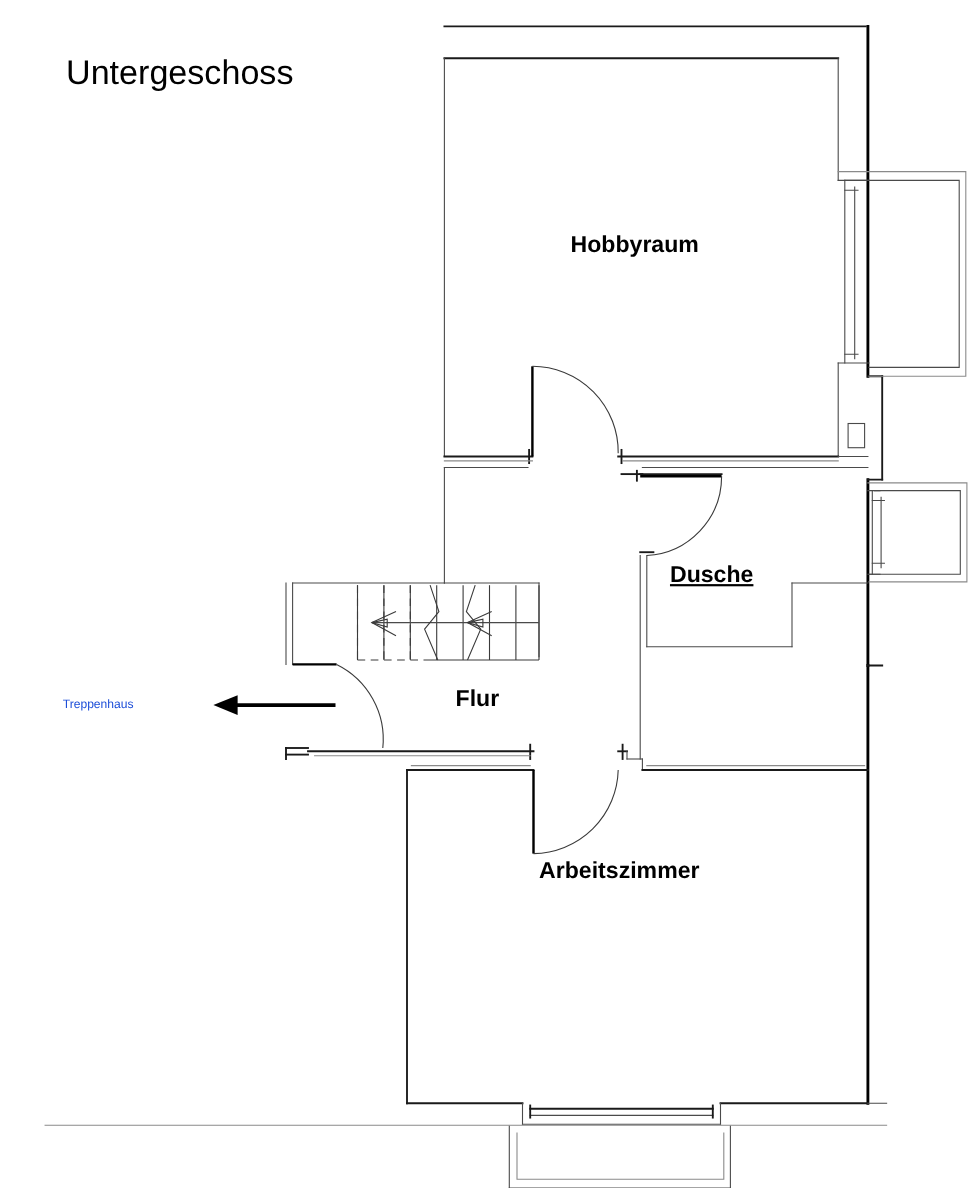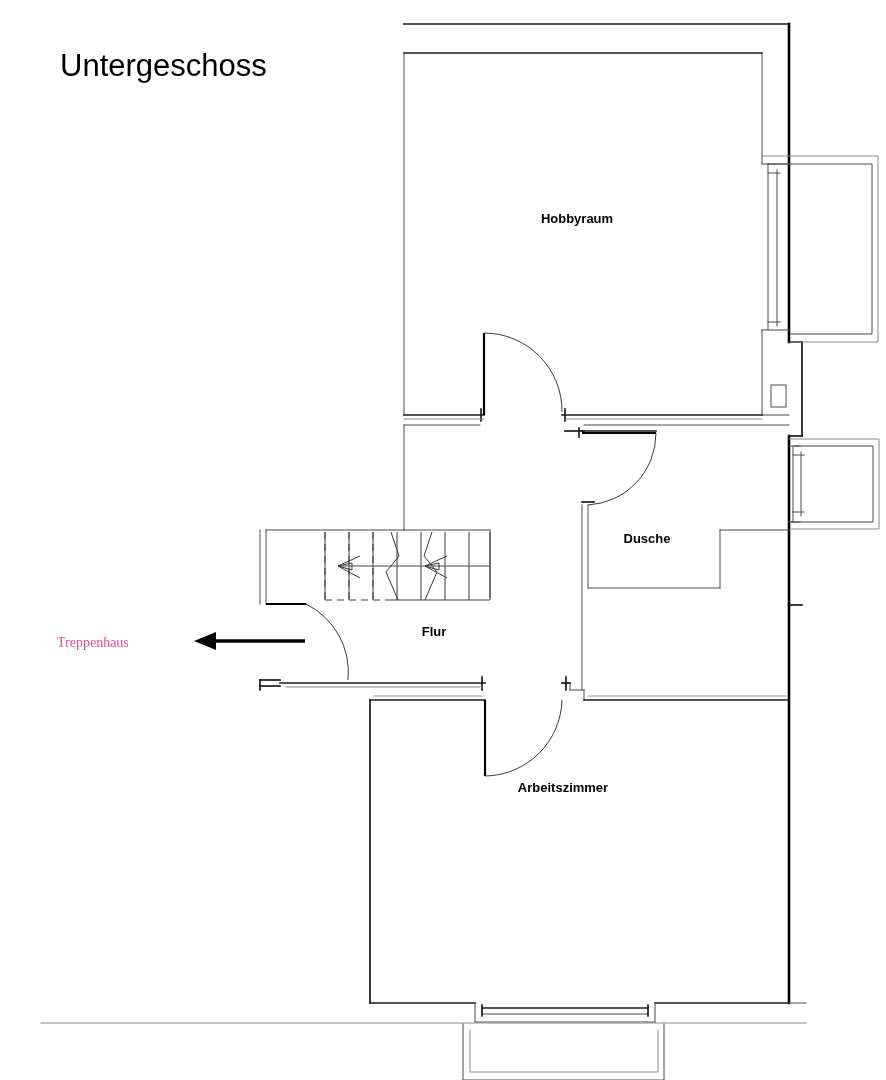--- a/index.html
+++ b/index.html
@@ -44,34 +44,34 @@
     position: absolute;
     font-size: 31px;
     font-weight: 400;
     color: #000000;
     letter-spacing: 0px;
     white-space: nowrap;
     font-family: "Liberation Sans", sans-serif;
   }
   .room-label {
     position: absolute;
-    font-size: 13px;
+    font-size: 21px;
     font-weight: bold;
     color: #000000;
     white-space: nowrap;
     transform: translateX(-50%);
     font-family: "Liberation Sans", sans-serif;
   }
   .annot-label {
     position: absolute;
-    font-size: 14px;
+    font-size: 11px;
     font-weight: 400;
-    color: #ec4899;
+    color: #1d4ed8;
     white-space: nowrap;
-    font-family: Liberation Serif, serif;
+    font-family: Liberation Sans, sans-serif;
   }
 </style>
 </head>
 <body>
 
 <div id="plan-root">
 
   <svg id="floorplan" viewBox="0 0 886 1080" xmlns="http://www.w3.org/2000/svg">
 
     <g>
@@ -253,21 +253,21 @@
       <path class="pointer-line" d="M305,641 H211"></path>
       <path class="pointer-head" d="M194,641 L216,632 L216,650 Z"></path>
     </g>
 
   </svg>
 
   <div class="plan-title" style="left:60px; top:48px;">Untergeschoss</div>
 
   <div class="room-label" style="left:577px; top:211px;">Hobbyraum</div>
 
-  <div class="room-label" style="left:647px; top:531px;">Dusche</div>
+  <div class="room-label" style="left:647px; top:511px;text-decoration:underline;">Dusche</div>
 
   <div class="room-label" style="left:434px; top:624px;">Flur</div>
 
   <div class="room-label" style="left:563px; top:780px;">Arbeitszimmer</div>
 
   <div class="annot-label" style="left:57px; top:635px;">Treppenhaus</div>
 
 </div>
 
 </body></html>

